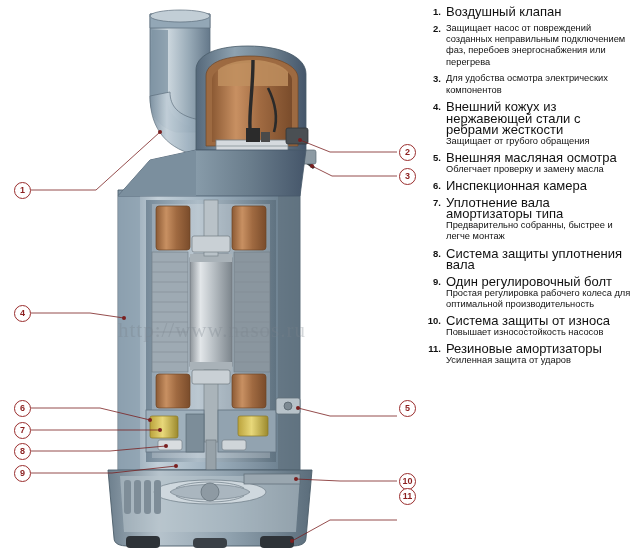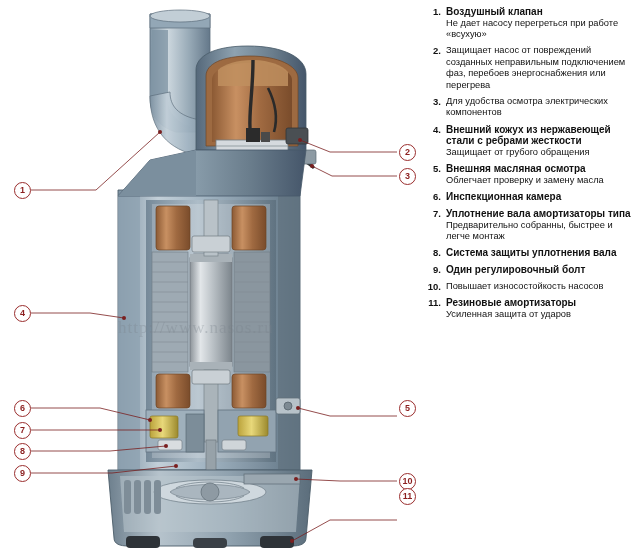--- a/index.html
+++ b/index.html
@@ -31,21 +31,21 @@
   }
   #pump-svg {
     position: absolute;
     left: 0;
     top: 0;
   }
   .wm {
     position: absolute;
     left: 118px;
     top: 318px;
-    font-size: 17px;
+    font-size: 21px;
     color: rgba(120,130,140,0.33);
     font-family: "Liberation Serif", serif;
     letter-spacing: 1px;
     white-space: nowrap;
     pointer-events: none;
   }
 
   
   .callout {
     position: absolute;
@@ -82,22 +82,22 @@
     font-weight: bold;
     color: #111;
     line-height: 11.5px;
     padding-top: 0px;
   }
   .legend-body {
     padding-left: 5px;
     flex: 1 1 auto;
   }
   .legend-title {
-    font-size: 10px;
-    font-weight: bold;
+    font-size: 13px;
+    font-weight: normal;
     color: #111;
     line-height: 11.6px;
   }
   .legend-desc {
     font-size: 9.3px;
     color: #111;
     line-height: 11.4px;
   }
 </style>
 </head>
@@ -335,21 +335,20 @@
     <div class="callout" style="left:399px; top:473px;">10</div>
     <div class="callout" style="left:399px; top:488px;">11</div>
   </div>
 
   <div id="legend">
 
     <div class="legend-item">
       <div class="legend-num">1.</div>
       <div class="legend-body">
         <div class="legend-title">Воздушный клапан</div>
-        <div class="legend-desc">Не дает насосу перегреться при работе «всухую»</div>
       </div>
     </div>
 
     <div class="legend-item">
       <div class="legend-num">2.</div>
       <div class="legend-body">
         <div class="legend-desc">Защищает насос от повреждений созданных неправильным подключением фаз, перебоев энергоснабжения или перегрева</div>
       </div>
     </div>
 
@@ -395,26 +394,28 @@
       <div class="legend-num">8.</div>
       <div class="legend-body">
         <div class="legend-title">Система защиты уплотнения вала</div>
       </div>
     </div>
 
     <div class="legend-item">
       <div class="legend-num">9.</div>
       <div class="legend-body">
         <div class="legend-title">Один регулировочный болт</div>
+        <div class="legend-desc">Простая регулировка рабочего колеса для оптимальной производительность</div>
       </div>
     </div>
 
     <div class="legend-item">
       <div class="legend-num">10.</div>
       <div class="legend-body">
+        <div class="legend-title">Система защиты от износа</div>
         <div class="legend-desc">Повышает износостойкость насосов</div>
       </div>
     </div>
 
     <div class="legend-item">
       <div class="legend-num">11.</div>
       <div class="legend-body">
         <div class="legend-title">Резиновые амортизаторы</div>
         <div class="legend-desc">Усиленная защита от ударов</div>
       </div>

